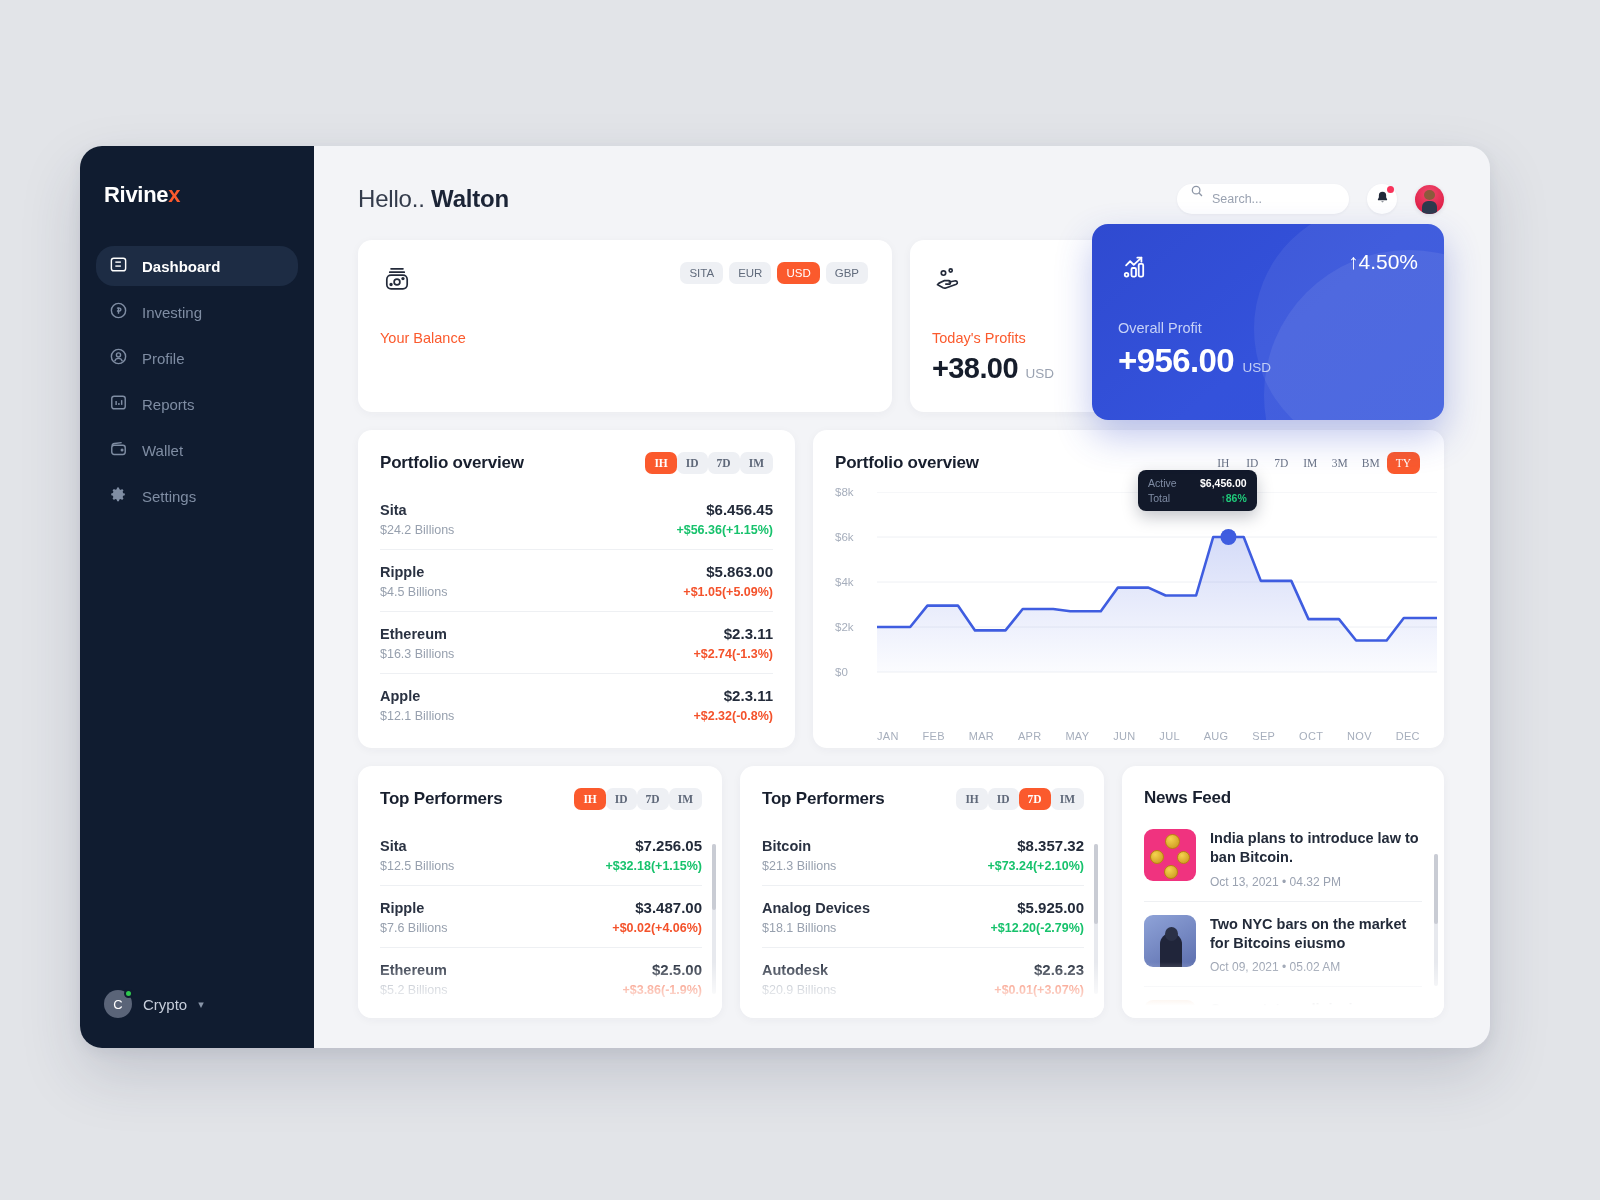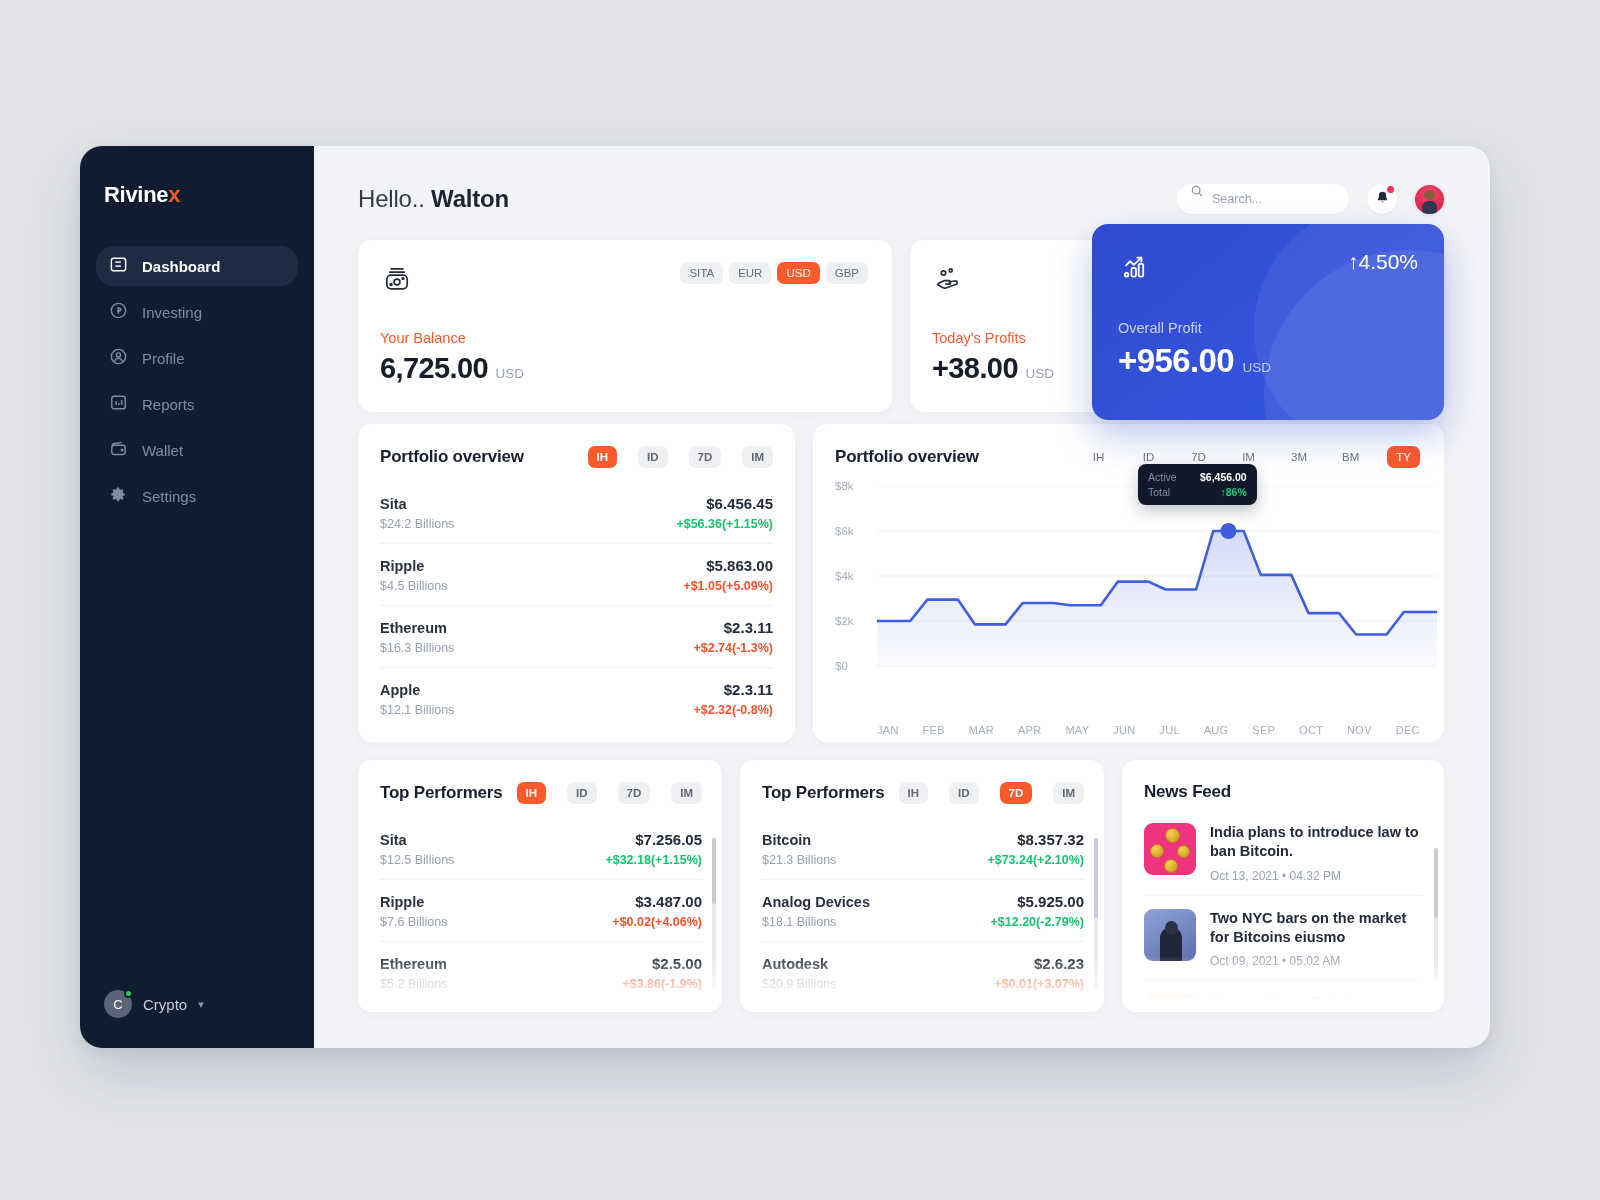--- a/index.html
+++ b/index.html
@@ -131,26 +131,26 @@
   }
   .blue-b1 { position:absolute; right:-60px; top:-20px; width:250px; height:250px; border-radius:50%; background:rgba(255,255,255,.065); }
   .blue-b2 { position:absolute; right:-110px; bottom:-120px; width:290px; height:290px; border-radius:50%; background:rgba(255,255,255,.075); }
   .kpi.blue .kpi-label { color: #c7d2f7; }
   .kpi.blue .kpi-val { color: #fff; font-size: 33px; }
   .kpi.blue .kpi-val .u { color: #c3cef5; }
   .kpi.blue .pct-up { color: #fff; font-size: 21px; }
   .blue-inner { position: relative; z-index: 2; }
 
   
-  .row2 { display: flex; gap: 18px; margin-top: 12px; height: 318px; }
+  .row2 { display: flex; gap: 18px; margin-top: 18px; height: 318px; }
   .pf-card { width: 437px; flex: none; padding: 22px 22px 0 22px; }
   .chart-card { flex: 1; padding: 22px 24px 0 22px; position: relative; overflow: hidden; }
   .card-head { display: flex; align-items: center; justify-content: space-between; }
   .card-title { font-size: 17px; font-weight: 700; color: #181f2e; letter-spacing: -.2px; }
-  .seg { display: flex; gap: 21px; }
+  .seg { display: flex; gap: 0; font-family: Liberation Serif, serif; }
   .seg .s {
     font-size: 11.5px; font-weight: 600; color: #5f6879; background: #eef0f4;
     border-radius: 7px; padding: 5px 9px; cursor: pointer; min-width: 29px; text-align: center;
   }
   .seg .s.on { background: #fb5a2d; color: #fff; }
   .seg.plain .s { background: transparent; padding: 5px 7px; font-weight: 500; color: #6b7486; }
   .seg.plain .s.on { background: #fb5a2d; color: #fff; padding: 5px 9px; }
 
   .pf-list { margin-top: 14px; }
   .pf-row { padding: 13px 0 12px; border-bottom: 1px solid #eef0f3; }
@@ -311,21 +311,20 @@
                 <circle cx="27" cy="19.5" r="1"></circle>
               </svg></span>
           <div class="cur-pills">
             <span class="pill">SITA</span>
             <span class="pill">EUR</span>
             <span class="pill on">USD</span>
             <span class="pill">GBP</span>
           </div>
         </div>
         <div class="kpi-label">Your Balance</div>
-        <div class="kpi-val"><span>6,725.00</span> <span class="u">USD</span></div>
       </div>
 
       <div class="card kpi">
         <div class="kpi-top">
           <span><svg width="34" height="34" viewBox="0 0 40 40" fill="none" stroke="#232a3a" stroke-width="2" stroke-linecap="round">
                 <circle cx="13.5" cy="13" r="2.6"></circle>
                 <circle cx="22" cy="10" r="1.8"></circle>
                 <path d="M9 24.5l5.5-2.5h5.2a2 2 0 010 4h-3.4"></path>
                 <path d="M9 24.5c-1.6.8-2.4 2.2-2.4 2.2l6.4 3.6c1 .5 2.2.6 3.3.2l12.3-4.4a2.1 2.1 0 00-1-4l-7.3 1.4"></path>
               </svg></span>

